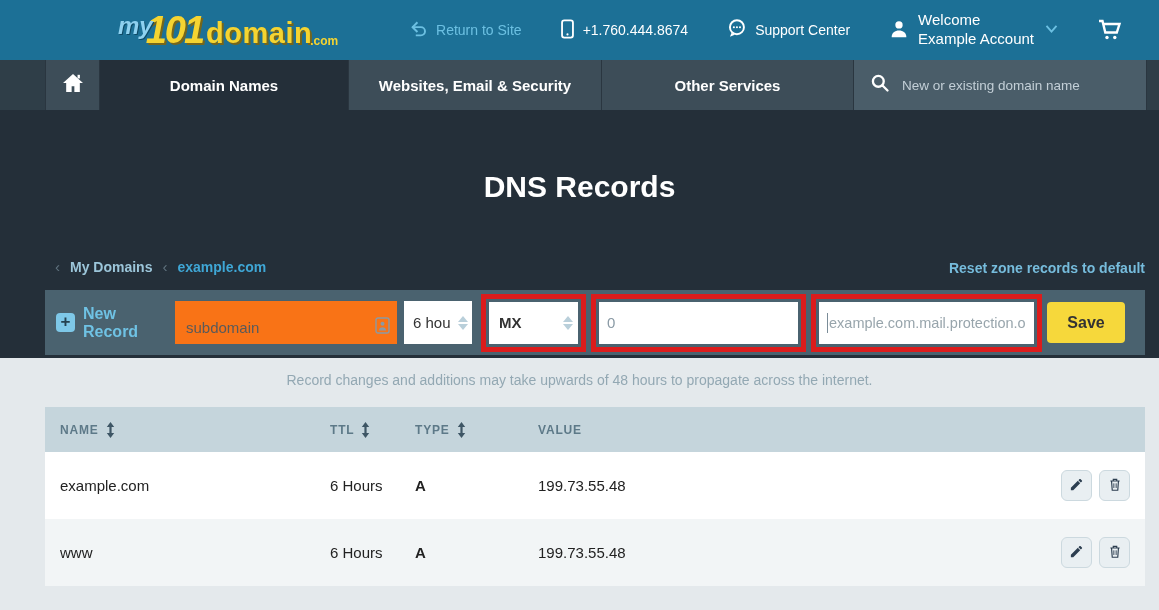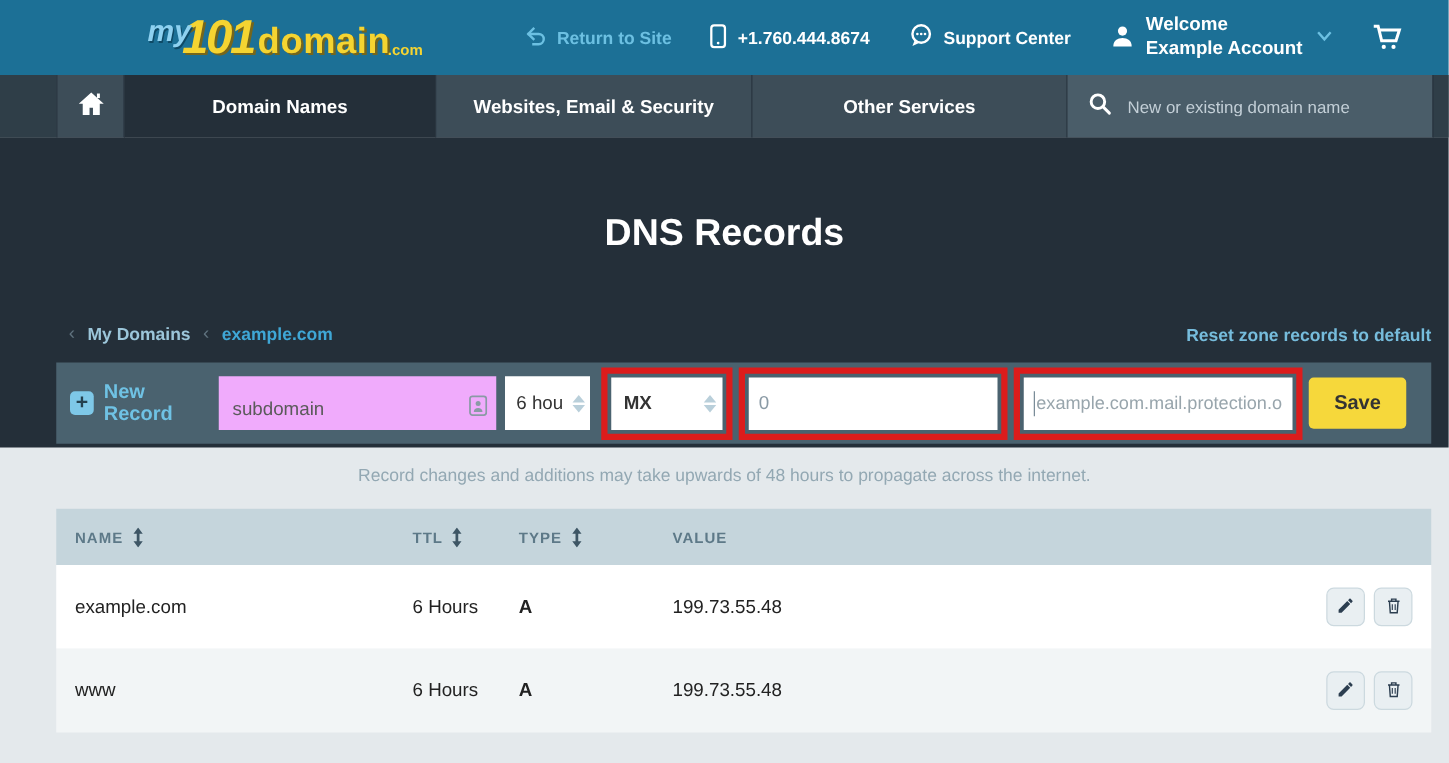--- a/index.html
+++ b/index.html
@@ -10,21 +10,21 @@
     background:#e4e9ec;
   }
 
   
   .topbar { height:60px; background:#1c7096; display:flex; align-items:center;padding-left:32px; }
   .logo { margin-left:86px; display:flex; align-items:baseline; cursor:pointer; white-space:nowrap; }
   .logo-my { color:#8ed1f0; font-style:italic; font-weight:bold; font-size:24px; position:relative; top:-9px; margin-right:-7px; z-index:2; text-shadow:1px 1px 0 #0e4a66; }
   .logo-101 { color:#f5d431; font-style:italic; font-weight:800; font-size:38px; text-shadow:2px 2px 0 #75661c; letter-spacing:-2px; }
   .logo-domain { color:#f5d431; font-weight:800; font-size:29px; letter-spacing:.5px; text-shadow:2px 2px 0 #75661c; margin-left:3px; }
   .logo-tld { color:#f5d431; font-weight:700; font-size:12px; margin-left:-2px; position:relative; top:2px; }
-  .topbar-right { margin-left:auto; margin-right:36px; display:flex; gap:30px; color:#fff; font-size:14px; font-weight:700; }
+  .topbar-right { margin-left:auto; margin-right:36px; display:flex; gap:38px; color:#fff; font-size:14px; font-weight:400; }
   .tb-item { display:flex; align-items:center; gap:8px; cursor:pointer; white-space:nowrap; }
   .tb-return { color:#6cc0e2; }
   .welcome-text { line-height:1.25; font-size:15px; }
   .chevron { margin-left:2px; }
 
   
   .nav { height:50px; display:flex; background:#2f3e48; }
   .nav-strip-left { width:45px; background:#2f3e48; border-right:1px solid #263残2; }
   .nav-strip-left, .nav-strip-right { background:#2f3e48; }
   .nav-home { width:54px; background:#3d4d58; display:flex; align-items:center; justify-content:center; cursor:pointer; border-left:1px solid #2a3640; }
@@ -45,21 +45,21 @@
   .bc-chev { color:#60737f; font-size:15px; font-weight:400; }
   .bc-link { color:#9cc6da; cursor:pointer; }
   .bc-current { color:#3fa7d6; cursor:pointer; }
   .reset-link { position:absolute; top:150px; right:14px; color:#76bcdc; font-size:14px; font-weight:700; cursor:pointer; }
 
   
   .form-bar { position:absolute; left:45px; top:180px; width:1100px; height:65px; background:#4a626f; display:flex; align-items:center; }
   .new-record { width:130px; padding-left:11px; display:flex; align-items:center; gap:8px; color:#6fc2e4; font-size:16px; font-weight:600; cursor:pointer; }
   .plus-icon { width:19px; height:19px; background:#7ec8e8; border-radius:4px; color:#24414f; font-size:17px; font-weight:800; line-height:17px; text-align:center; flex:none; }
   .field { background:#fff; height:43px; display:flex; align-items:center; border:0; }
-  .subdomain-wrap { width:222px; background:#f0abfc; padding:9px 7px 0 9px; }
+  .subdomain-wrap { width:222px; background:#f97316; padding:9px 7px 0 9px; }
   .subdomain-wrap input { flex:1; min-width:0; border:0; outline:0; background:transparent; font-size:15px; color:#444; font-family:"Liberation Sans",sans-serif; }
   .subdomain-wrap input::placeholder { color:#5a5a5a; }
   .ttl-wrap { width:68px; margin-left:7px; padding:0 4px 0 9px; font-size:15px; color:#333; cursor:pointer; }
   .ttl-text { flex:1; overflow:hidden; white-space:nowrap; }
   .spinner { display:flex; flex-direction:column; align-items:center; flex:none; }
   .spin-up { width:0; height:0; border-left:5px solid transparent; border-right:5px solid transparent; border-bottom:6px solid #b9cfda; margin-bottom:2px; }
   .spin-down { width:0; height:0; border-left:5px solid transparent; border-right:5px solid transparent; border-top:6px solid #b9cfda; }
   .red-wrap { border:5px solid #dc1c1c; padding:3px; height:58px; flex:none; }
   .red-type { width:105px; margin-left:9px; }
   .red-priority { width:215px; margin-left:5px; }

